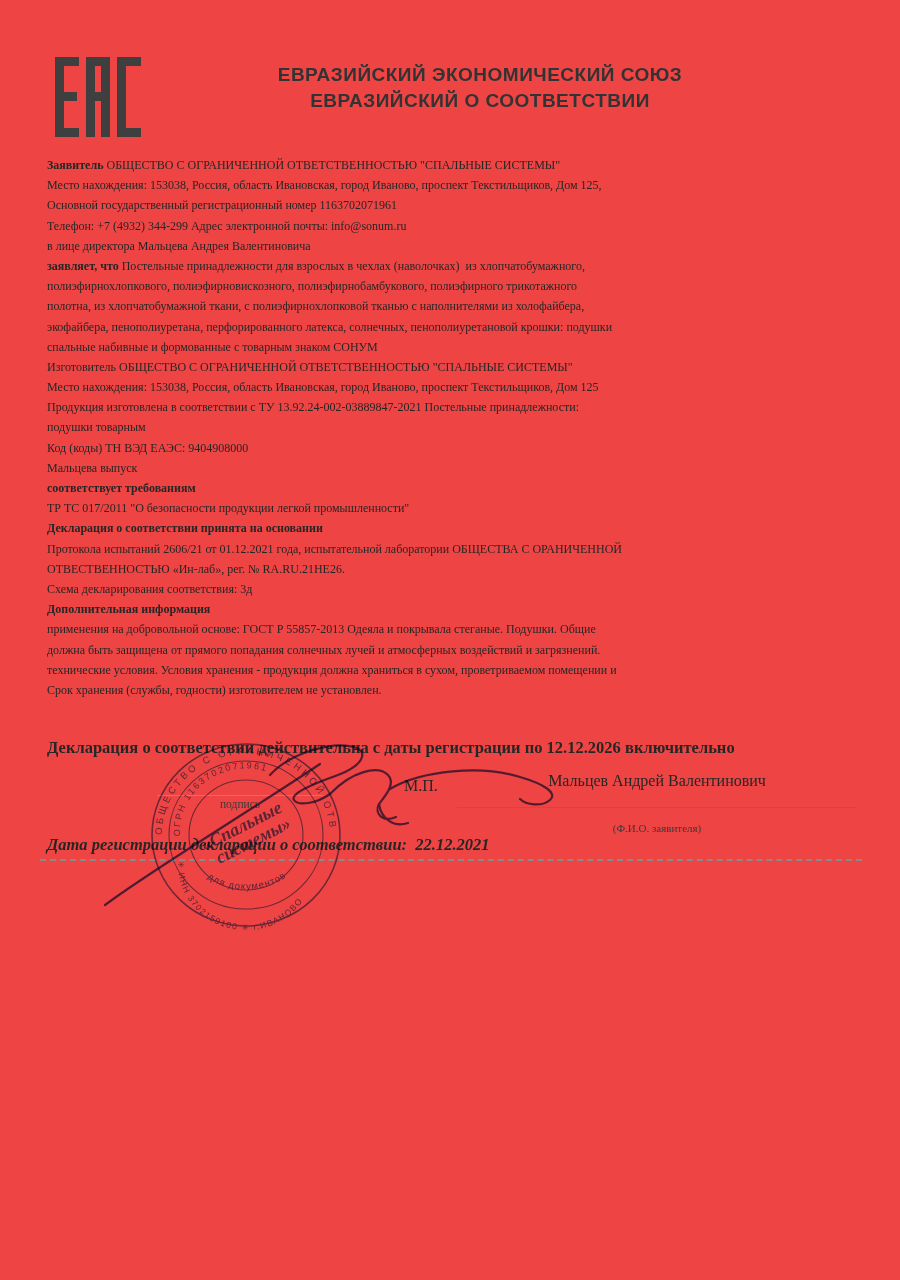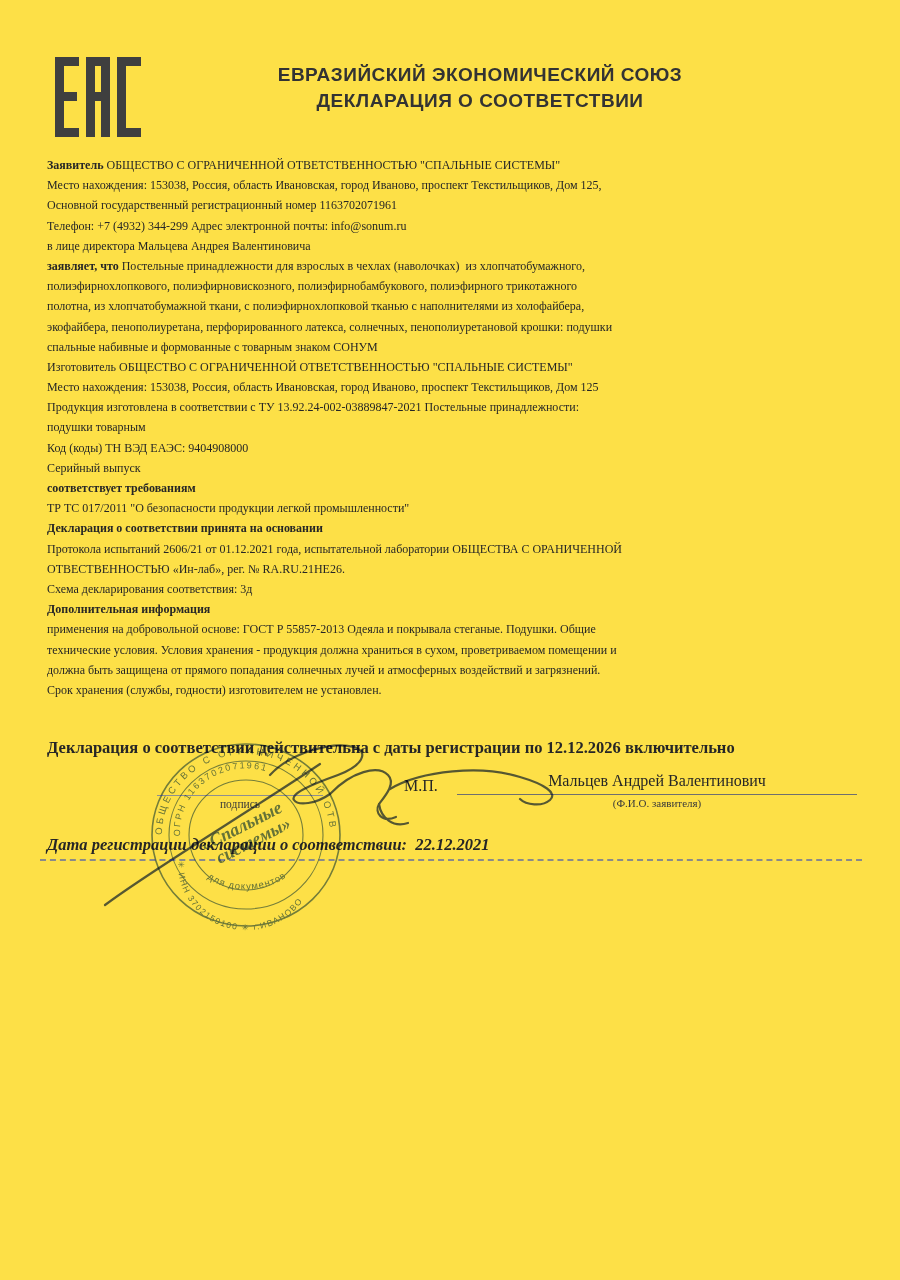--- a/index.html
+++ b/index.html
@@ -1,20 +1,20 @@
 <!DOCTYPE html>
 <html><head>
 <meta charset="utf-8">
 <style>
   html,body{margin:0;padding:0;background:#e9e9e9;}
   .page{
     position:relative;
     width:900px;height:1280px;
     margin:0 auto;
-    background:#fde047;
+    background:#ef4444;
     overflow:hidden;
     font-family:"Liberation Serif", serif;
     color:#262626;
   }
   
   .doc-title{
     position:absolute;left:60px;top:62px;width:840px;
     text-align:center;
     font-family:"Liberation Sans", sans-serif;
     font-weight:bold;font-size:19px;line-height:26px;
@@ -24,22 +24,22 @@
   
   .body-block{position:absolute;left:47px;top:155px;width:820px;}
   .line{height:20.2px;line-height:20.2px;font-size:12px;white-space:pre;}
   .line .bold, .bold{font-weight:bold;}
   .validity{position:absolute;left:47px;top:738px;font-size:16.5px;font-weight:bold;white-space:pre;}
   
   .mp{position:absolute;left:394px;top:777px;font-size:16px;margin-left:10px;}
   .sign-line-left{position:absolute;left:157px;top:795px;width:166px;border-top:1.5px solid #8f8f8f;}
   .sign-label{position:absolute;left:157px;top:798px;width:166px;text-align:center;font-size:11.5px;color:#3a3a3a;}
   .name-block{position:absolute;left:457px;top:772px;width:400px;text-align:center;}
-  .name-block .fio-name{display:block;font-size:16px;padding-bottom:4px;border-bottom:1.5px solid #6f6f6f;}
-  .name-block .fio-label{display:block;font-size:11px;margin-top:2px;color:#3a3a3a;}
+  .name-block .fio-name{display:block;font-size:16px;padding-bottom:17px;border-bottom:1.5px solid #6f6f6f;}
+  .name-block .fio-label{display:block;font-size:11px;margin-top:14px;color:#3a3a3a;}
   .reg-line-1{position:absolute;left:47px;top:812px;font-size:16.5px;font-weight:bold;white-space:pre;}
   .reg-line-2{position:absolute;left:47px;top:835px;font-size:16.5px;font-weight:bold;white-space:pre;font-style:italic;}
   .separator{position:absolute;left:40px;top:859px;width:822px;border-top:2px dashed #8a8a8a;height:0;}
   
   .stamp-svg,.signature-svg,.logo-svg{position:absolute;pointer-events:none;}
   .stamp-svg{left:146px;top:738px;mix-blend-mode:multiply;opacity:.85;}
   .signature-svg{left:90px;top:733px;mix-blend-mode:multiply;}
   .logo-svg{left:55px;top:57px;}
   .stamp-text{font-family:"Liberation Sans", sans-serif;fill:#4b6cb8;}
   .stamp-center{font-family:"Liberation Serif", serif;font-style:italic;font-weight:bold;fill:#4b6cb8;}
@@ -63,50 +63,50 @@
       <rect x="40" y="35" width="6" height="9"></rect>
 
       <rect x="62" y="0" width="9" height="80"></rect>
       <rect x="71" y="0" width="15" height="9"></rect>
       <rect x="71" y="71" width="15" height="9"></rect>
     </g>
   </svg>
 
   <div class="doc-title">
     <div>ЕВРАЗИЙСКИЙ ЭКОНОМИЧЕСКИЙ СОЮЗ</div>
-    <div>ДЕКЛАРАЦИЯ О СООТВЕТСТВИИ</div>
+    <div>ЕВРАЗИЙСКИЙ О СООТВЕТСТВИИ</div>
   </div>
 
   <div class="body-block">
       <div class="line"><span class="bold">Заявитель </span><span>ОБЩЕСТВО С ОГРАНИЧЕННОЙ ОТВЕТСТВЕННОСТЬЮ "СПАЛЬНЫЕ СИСТЕМЫ"</span></div>
       <div class="line"><span>Место нахождения: 153038, Россия, область Ивановская, город Иваново, проспект Текстильщиков, Дом 125,</span></div>
       <div class="line"><span>Основной государственный регистрационный номер 1163702071961</span></div>
       <div class="line"><span>Телефон: +7 (4932) 344-299 Адрес электронной почты: info@sonum.ru</span></div>
       <div class="line"><span>в лице директора Мальцева Андрея Валентиновича</span></div>
       <div class="line"><span class="bold">заявляет, что </span><span>Постельные принадлежности для взрослых в чехлах (наволочках)  из хлопчатобумажного,</span></div>
       <div class="line"><span>полиэфирнохлопкового, полиэфирновискозного, полиэфирнобамбукового, полиэфирного трикотажного</span></div>
       <div class="line"><span>полотна, из хлопчатобумажной ткани, с полиэфирнохлопковой тканью с наполнителями из холофайбера,</span></div>
       <div class="line"><span>экофайбера, пенополиуретана, перфорированного латекса, солнечных, пенополиуретановой крошки: подушки</span></div>
       <div class="line"><span>спальные набивные и формованные с товарным знаком СОНУМ</span></div>
       <div class="line"><span>Изготовитель ОБЩЕСТВО С ОГРАНИЧЕННОЙ ОТВЕТСТВЕННОСТЬЮ "СПАЛЬНЫЕ СИСТЕМЫ"</span></div>
       <div class="line"><span>Место нахождения: 153038, Россия, область Ивановская, город Иваново, проспект Текстильщиков, Дом 125</span></div>
       <div class="line"><span>Продукция изготовлена в соответствии с ТУ 13.92.24-002-03889847-2021 Постельные принадлежности:</span></div>
       <div class="line"><span>подушки товарным</span></div>
       <div class="line"><span>Код (коды) ТН ВЭД ЕАЭС: 9404908000</span></div>
-      <div class="line"><span>Серийный выпуск</span></div>
+      <div class="line"><span>Мальцева выпуск</span></div>
       <div class="line"><span class="bold">соответствует требованиям</span></div>
       <div class="line"><span>ТР ТС 017/2011 "О безопасности продукции легкой промышленности"</span></div>
       <div class="line"><span class="bold">Декларация о соответствии принята на основании</span></div>
       <div class="line"><span>Протокола испытаний 2606/21 от 01.12.2021 года, испытательной лаборатории ОБЩЕСТВА С ОРАНИЧЕННОЙ</span></div>
       <div class="line"><span>ОТВЕСТВЕННОСТЬЮ «Ин-лаб», рег. № RA.RU.21НЕ26.</span></div>
       <div class="line"><span>Схема декларирования соответствия: 3д</span></div>
       <div class="line"><span class="bold">Дополнительная информация</span></div>
       <div class="line"><span>применения на добровольной основе: ГОСТ Р 55857-2013 Одеяла и покрывала стеганые. Подушки. Общие</span></div>
+      <div class="line"><span>должна быть защищена от прямого попадания солнечных лучей и атмосферных воздействий и загрязнений.</span></div>
       <div class="line"><span>технические условия. Условия хранения - продукция должна храниться в сухом, проветриваемом помещении и</span></div>
-      <div class="line"><span>должна быть защищена от прямого попадания солнечных лучей и атмосферных воздействий и загрязнений.</span></div>
       <div class="line"><span>Срок хранения (службы, годности) изготовителем не установлен.</span></div>
     </div>
 
   <div class="validity">Декларация о соответствии действительна с даты регистрации по 12.12.2026 включительно</div>
 
   <div class="mp">М.П.</div>
   <div class="sign-line-left"></div>
   <div class="sign-label">подпись</div>
   <div class="name-block">
     <span class="fio-name">Мальцев Андрей Валентинович</span>

